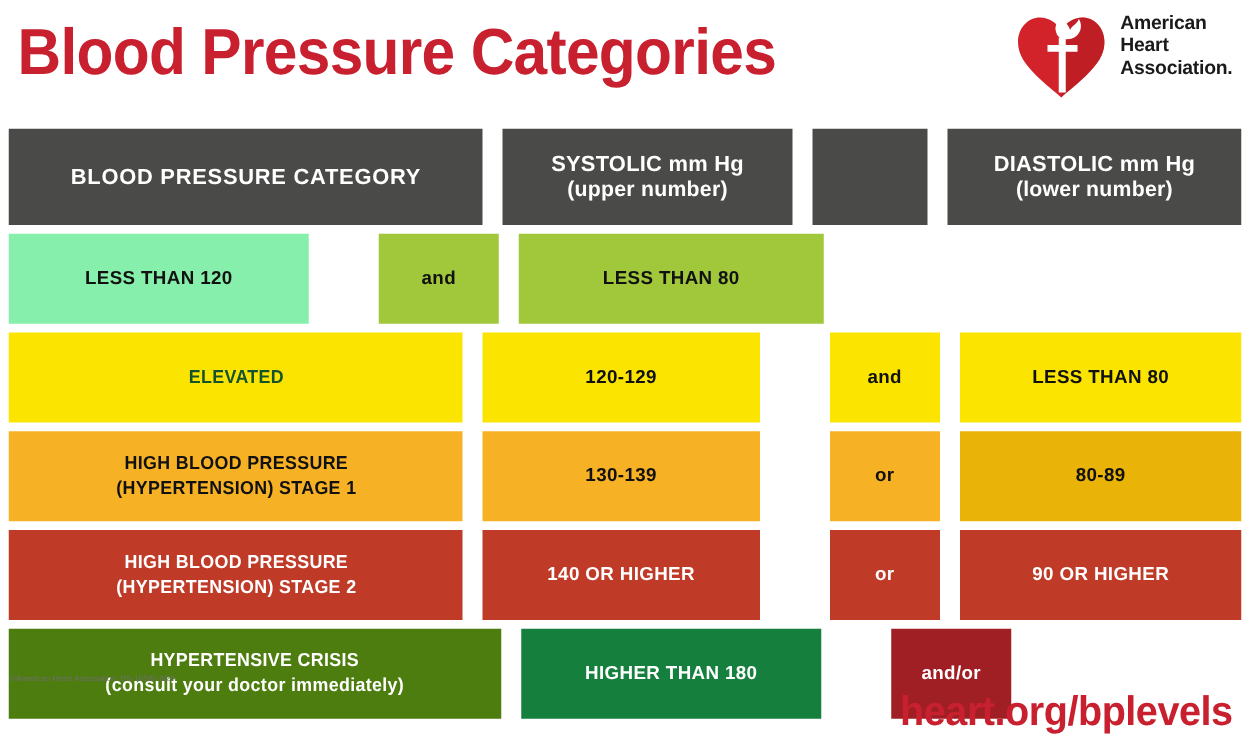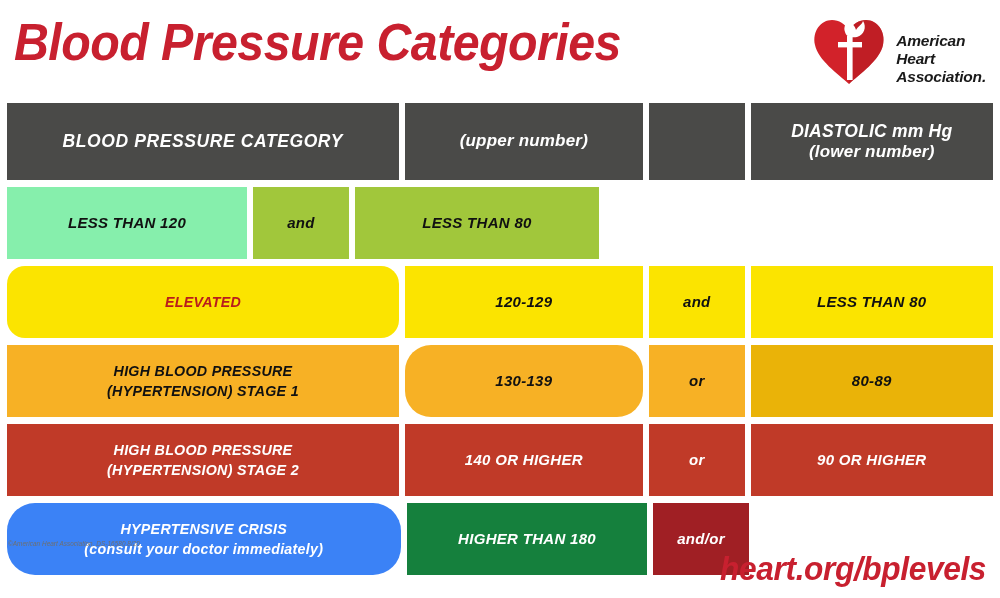--- a/index.html
+++ b/index.html
@@ -7,21 +7,20 @@
   html, body {
     width: 1000px; height: 598px;
     background: #ffffff;
     font-family: "Liberation Sans", sans-serif;
     overflow: hidden;
   }
   #infographic {
     position: relative;
     width: 1000px; height: 598px;
     background: #ffffff;
-    font-style: italic;
   }
 
   
   #top-bar {
     position: absolute;
     left: 0; top: 0; width: 1000px; height: 103px;
   }
   #page-title {
     position: absolute;
     left: 14px; top: 16px;
@@ -35,42 +34,42 @@
     transform-origin: left top;
     white-space: nowrap;
   }
 
   
   #aha-logo {
     position: absolute;
     right: 14px; top: 10px;
     height: 76px;
     display: flex;
-    align-items: flex-end;
+    align-items: flex-start;
     gap: 10px;
   }
   #aha-mark { width: 74px; height: 70px; display: block; }
   #aha-wordmark {
     font-size: 15.5px;
     font-weight: bold;
     color: #1a1a1a;
     line-height: 1.16;
     letter-spacing: -0.2px;
     white-space: nowrap;
   }
 
   
   #bp-table {
     position: absolute;
     left: 7px; top: 103px;
     width: 986px;
   }
   .bp-row {
     display: flex;
-    gap: 6px;
+    gap: 16px;
     margin-bottom: 7px;
   }
   .cell {
     display: flex;
     align-items: center;
     justify-content: center;
     text-align: center;
     height: 72px;
     font-weight: bold;
     line-height: 1.18;
@@ -96,21 +95,21 @@
   .bp-row .cell { font-size: 15px; letter-spacing: 0.3px; }
   .cat-label { transform: scaleX(0.95); }
   .cell .two-line { line-height: 1.35; }
 
   #row-normal  .cell { background: #A1C73B; color: #111111; }
   #row-elev    .cell { background: #FBE400; color: #111111; }
   #row-stage1  .cell { background: #F7B125; color: #111111; }
   #row-stage2  .cell { background: #C03A28; color: #ffffff; }
   #row-crisis  .cell { background: #A01F24; color: #ffffff; }
 
-  .conj-text { font-weight: bold; font-size: 15px; letter-spacing: 0.2px; }
+  .conj-text { font-weight: bold; font-size: 15px; letter-spacing: 0.2px; margin-left: 40px; }
 
   
   #copyright {
     position: absolute;
     left: 8px; top: 540px;
     font-size: 6.4px;
     color: #6f6f6f;
     letter-spacing: 0.05px;
     white-space: nowrap;
   }
@@ -151,75 +150,76 @@
       </div>
     </div>
   </div>
 
   <div id="bp-table">
 
     <div class="bp-row" id="row-header">
       <div class="cell col-category" style="background: rgb(74, 74, 72);">BLOOD PRESSURE CATEGORY</div>
       <div class="cell col-systolic" style="background: rgb(74, 74, 72);">
         <div>
+          <div class="hdr-unit">SYSTOLIC mm Hg</div>
           <div class="hdr-sub">(upper number)</div>
         </div>
       </div>
       <div class="cell col-conj" style="background: rgb(74, 74, 72);"></div>
       <div class="cell col-diastolic" style="background: rgb(74, 74, 72);">
         <div>
           <div class="hdr-unit">DIASTOLIC mm Hg</div>
           <div class="hdr-sub">(lower number)</div>
         </div>
       </div>
     </div>
 
     <div class="bp-row" id="row-normal">
       <div class="cell col-systolic" style="background: #86efac; color: rgb(17, 17, 17);">LESS THAN 120</div>
       <div class="cell col-conj conj-text" style="background: rgb(161, 199, 59); color: rgb(17, 17, 17);">and</div>
       <div class="cell col-diastolic" style="background: rgb(161, 199, 59); color: rgb(17, 17, 17);">LESS THAN 80</div>
     </div>
 
     <div class="bp-row" id="row-elev">
-      <div class="cell col-category" style="background: rgb(251, 228, 0); color: #b91c1c; border-radius: 18px;">
+      <div class="cell col-category" style="background: rgb(251, 228, 0); color: #14532d;">
         <div class="cat-label">
           <div>ELEVATED</div>
         </div>
       </div>
       <div class="cell col-systolic" style="background: rgb(251, 228, 0); color: rgb(17, 17, 17);">120-129</div>
       <div class="cell col-conj conj-text" style="background: rgb(251, 228, 0); color: rgb(17, 17, 17);">and</div>
       <div class="cell col-diastolic" style="background: rgb(251, 228, 0); color: rgb(17, 17, 17);">LESS THAN 80</div>
     </div>
 
     <div class="bp-row" id="row-stage1">
       <div class="cell col-category" style="background: rgb(247, 177, 37); color: rgb(17, 17, 17);">
         <div class="cat-label two-line">
           <div>HIGH BLOOD PRESSURE</div>
           <div>(HYPERTENSION) STAGE 1</div>
         </div>
       </div>
-      <div class="cell col-systolic" style="background: rgb(247, 177, 37); color: rgb(17, 17, 17); border-radius: 26px;">130-139</div>
+      <div class="cell col-systolic" style="background: rgb(247, 177, 37); color: rgb(17, 17, 17);">130-139</div>
       <div class="cell col-conj conj-text" style="background: rgb(247, 177, 37); color: rgb(17, 17, 17);">or</div>
       <div class="cell col-diastolic" style="background: #eab308; color: rgb(17, 17, 17);">80-89</div>
     </div>
 
     <div class="bp-row" id="row-stage2">
       <div class="cell col-category" style="background: rgb(192, 58, 40); color: rgb(255, 255, 255);">
         <div class="cat-label two-line">
           <div>HIGH BLOOD PRESSURE</div>
           <div>(HYPERTENSION) STAGE 2</div>
         </div>
       </div>
       <div class="cell col-systolic" style="background: rgb(192, 58, 40); color: rgb(255, 255, 255);">140 OR HIGHER</div>
       <div class="cell col-conj conj-text" style="background: rgb(192, 58, 40); color: rgb(255, 255, 255);">or</div>
       <div class="cell col-diastolic" style="background: rgb(192, 58, 40); color: rgb(255, 255, 255);">90 OR HIGHER</div>
     </div>
 
     <div class="bp-row" id="row-crisis">
-      <div class="cell col-category" style="background: #3b82f6; color: rgb(255, 255, 255); border-radius: 28px;">
+      <div class="cell col-category" style="background: #4d7c0f; color: rgb(255, 255, 255);">
         <div class="cat-label two-line">
           <div>HYPERTENSIVE CRISIS</div>
           <div>(consult your doctor immediately)</div>
         </div>
       </div>
       <div class="cell col-systolic" style="background: #15803d; color: rgb(255, 255, 255);">HIGHER THAN 180</div>
       <div class="cell col-conj conj-text" style="background: rgb(160, 31, 36); color: rgb(255, 255, 255);">and/or</div>
     </div>
   </div>
 

